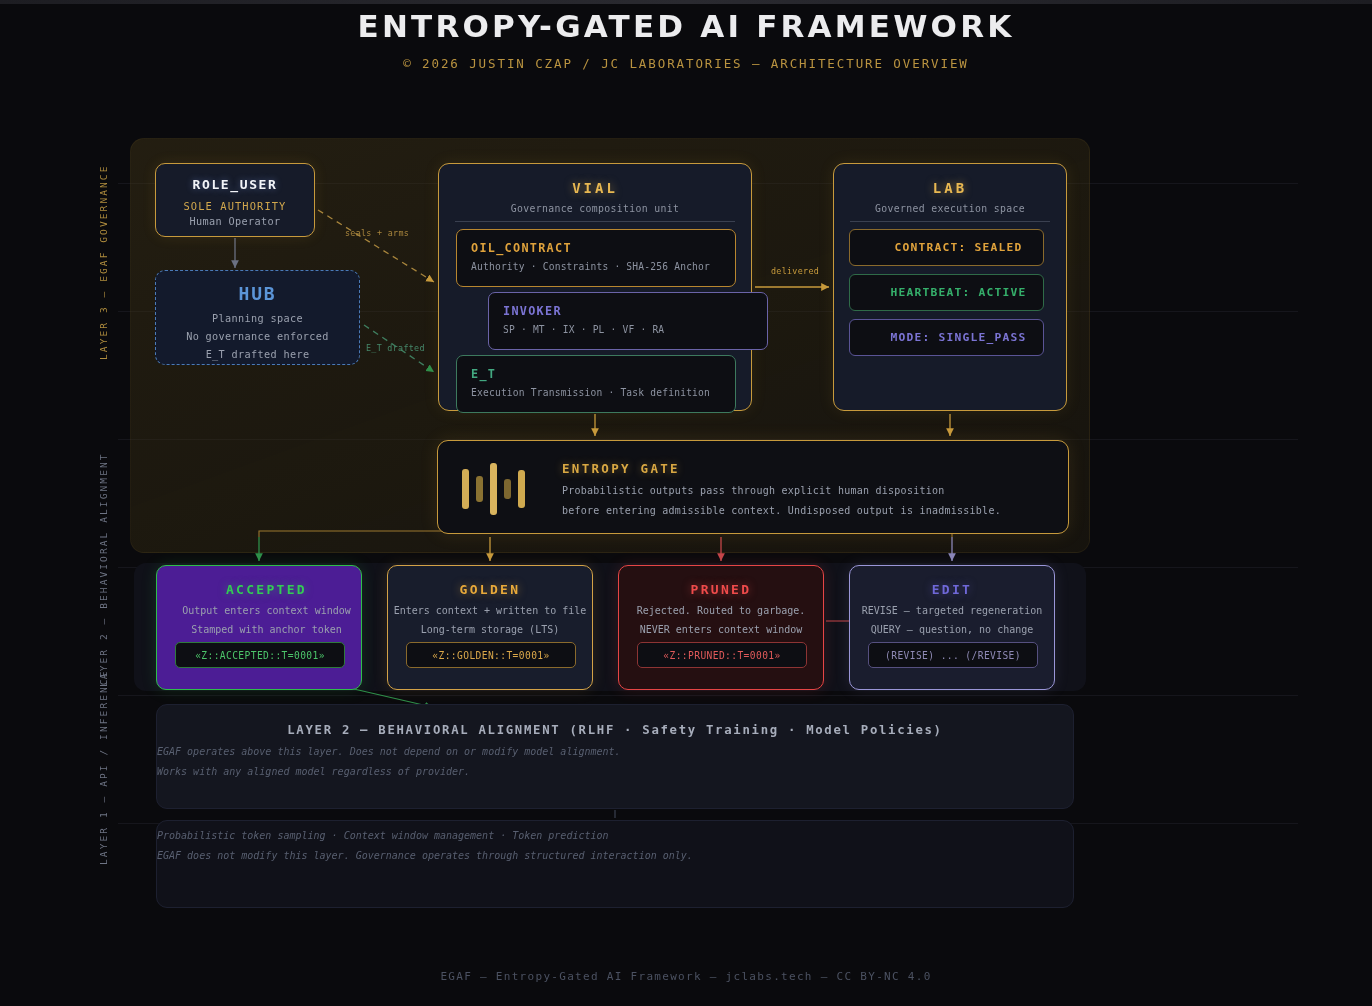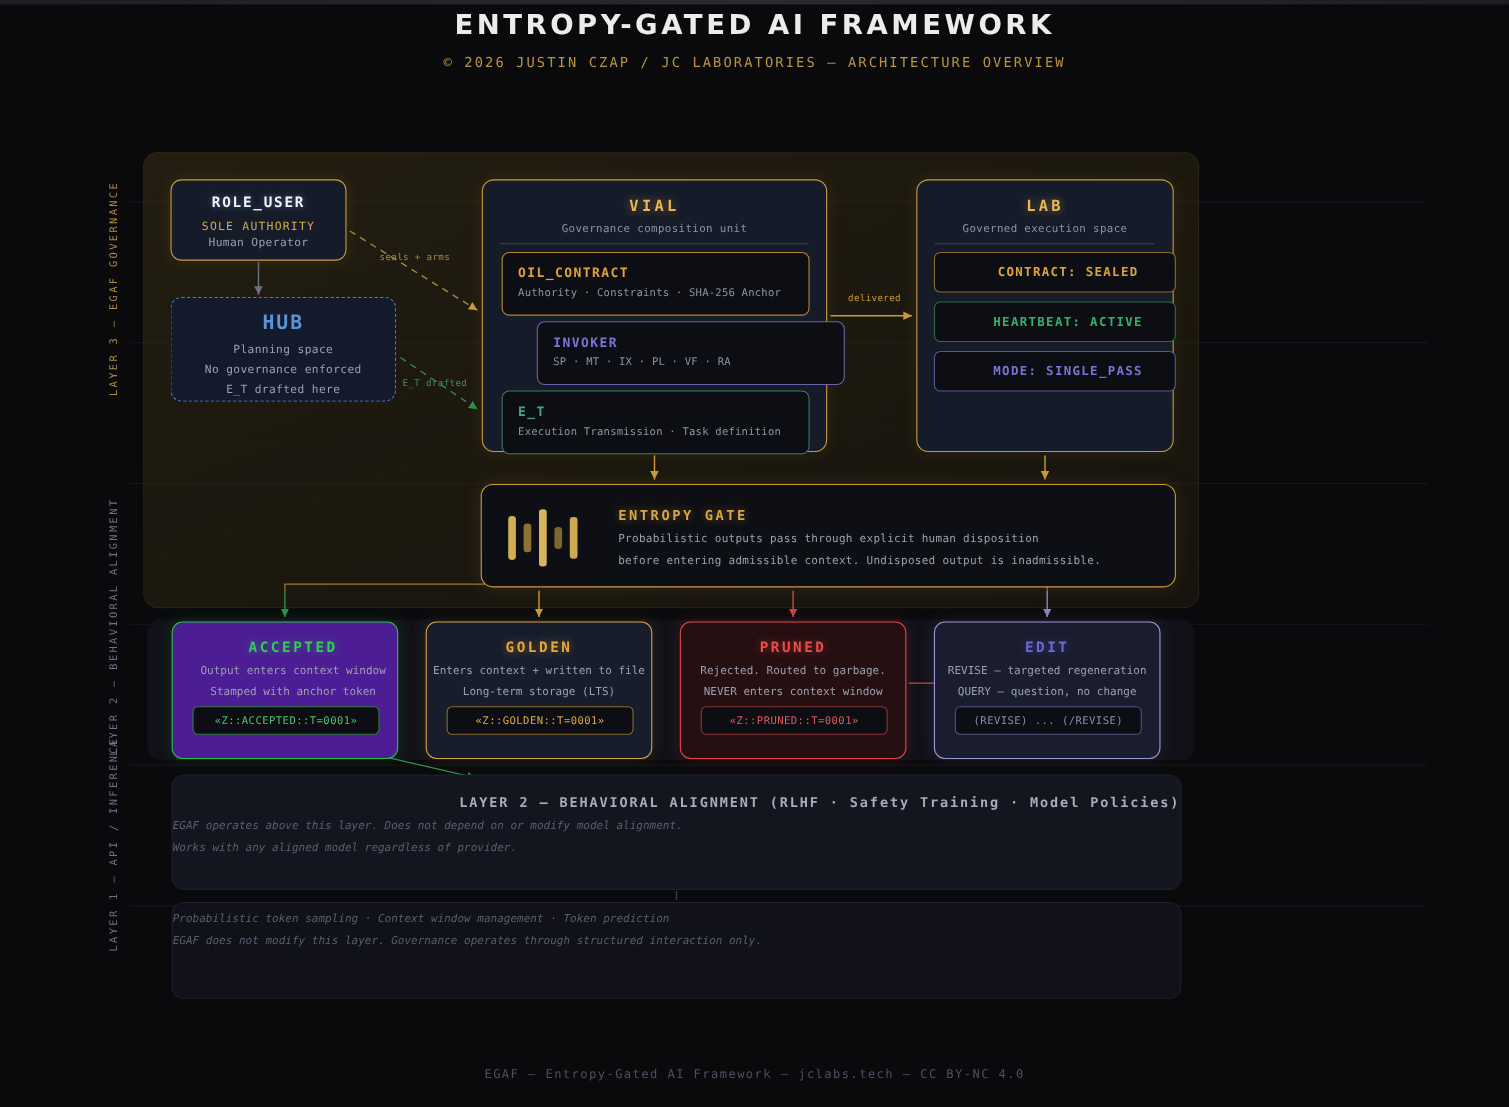--- a/index.html
+++ b/index.html
@@ -11,21 +11,21 @@
   }
   body { position: relative; }
 
   .topbar { position:absolute; top:0; left:0; width:1372px; height:4px;
             background: linear-gradient(90deg,#1d1d22,#2a2a30,#1d1d22); }
 
   
   .hdr { position:absolute; top:8px; left:0; width:1372px; text-align:center; }
   .hdr-title {
     font-family:"DejaVu Sans", sans-serif;
-    font-size:25px; font-weight:bold; letter-spacing:3.2px;
+    font-size:31px; font-weight:bold; letter-spacing:3.2px;
     color:#ececee;
   }
   .hdr-sub {
     margin-top:12px; font-size:12.5px; letter-spacing:1.9px;
     color:#b99340;
   }
 
   
   .rail { position:absolute; writing-mode:vertical-rl; transform:rotate(180deg);
           font-size:9.5px; letter-spacing:2.1px; white-space:nowrap; }
@@ -90,21 +90,21 @@
   #sc-et  { top:191px; height:58px; border:1.2px solid #3d7a5e; }
   #sc-et  .s-title { color:#43a881; }
 
   
   #lab { left:833px; top:163px; width:234px; height:248px;
     background:#161b29; border:1.6px solid #c79a3c; border-radius:11px;
     box-shadow:0 0 16px rgba(199,154,60,.10); }
   #lab > .c-title { color:#e8b852; margin-top:16px; font-size:14px; letter-spacing:3px;
     text-shadow:0 0 9px rgba(232,184,82,.55); }
   #lab > .c-line { margin-top:7px; font-size:9.8px; color:#8d93a1; }
-  .statrow { position:absolute; left:15px; width:220px; height:37px;
+  .statrow { position:absolute; left:15px; width:195px; height:37px;
     border-radius:6px; background:#0d0e13; display:flex;
     align-items:center; justify-content:center;
     font-size:11.3px; font-weight:bold; letter-spacing:1.2px;padding-left:24px; }
   #st0 { top:65px;  border:1.1px solid #8a6a2c; color:#e0a33c; }
   #st1 { top:110px; border:1.1px solid #2f6b48; color:#35b06b; }
   #st2 { top:155px; border:1.1px solid #5a5496; color:#7b74d4; }
   #st3 { top:200px; border:1.1px solid #34705a; color:#3f9e86; }
 
   
   #egate { left:437px; top:440px; width:632px; height:94px;
@@ -145,21 +145,21 @@
   #d-edit { left:849px; background:#1a1d2e; border:1.6px solid #9a96d8;
     box-shadow:0 0 15px rgba(154,150,216,.13); }
   #d-edit .d-title { color:#6f68d8; text-shadow:0 0 8px rgba(111,104,216,.5); }
   #d-edit .d-tok { border:1px solid #565080; color:#8f8ab5; }
 
   
   .lpanel { position:absolute; left:156px; width:918px; border-radius:11px;
     background:#14161f; border:1px solid #1d2030; }
   #lp2 { top:704px; height:105px; }
   #lp1 { top:820px; height:88px; background:#101119; }
-  .lp-title { text-align:right; font-size:12.3px; font-weight:bold;
+  .lp-title { text-align:center; font-size:12.3px; font-weight:bold;
     letter-spacing:1.7px; color:#a7adbb; }
   .lp-sub { text-align:left; font-size:10px; color:#585f70; margin-top:9px;font-style:italic; }
   #lp-providers { position:absolute; left:0; top:79px; width:918px;
     display:flex; justify-content:space-around; padding:0 44px; }
   #lp-providers span { font-size:9px; color:#4c5364; letter-spacing:.3px; }
 
   
   #footer { position:absolute; top:970px; left:0; width:1372px; text-align:center;
     font-size:11px; color:#4b5161; letter-spacing:1.3px; }
 

